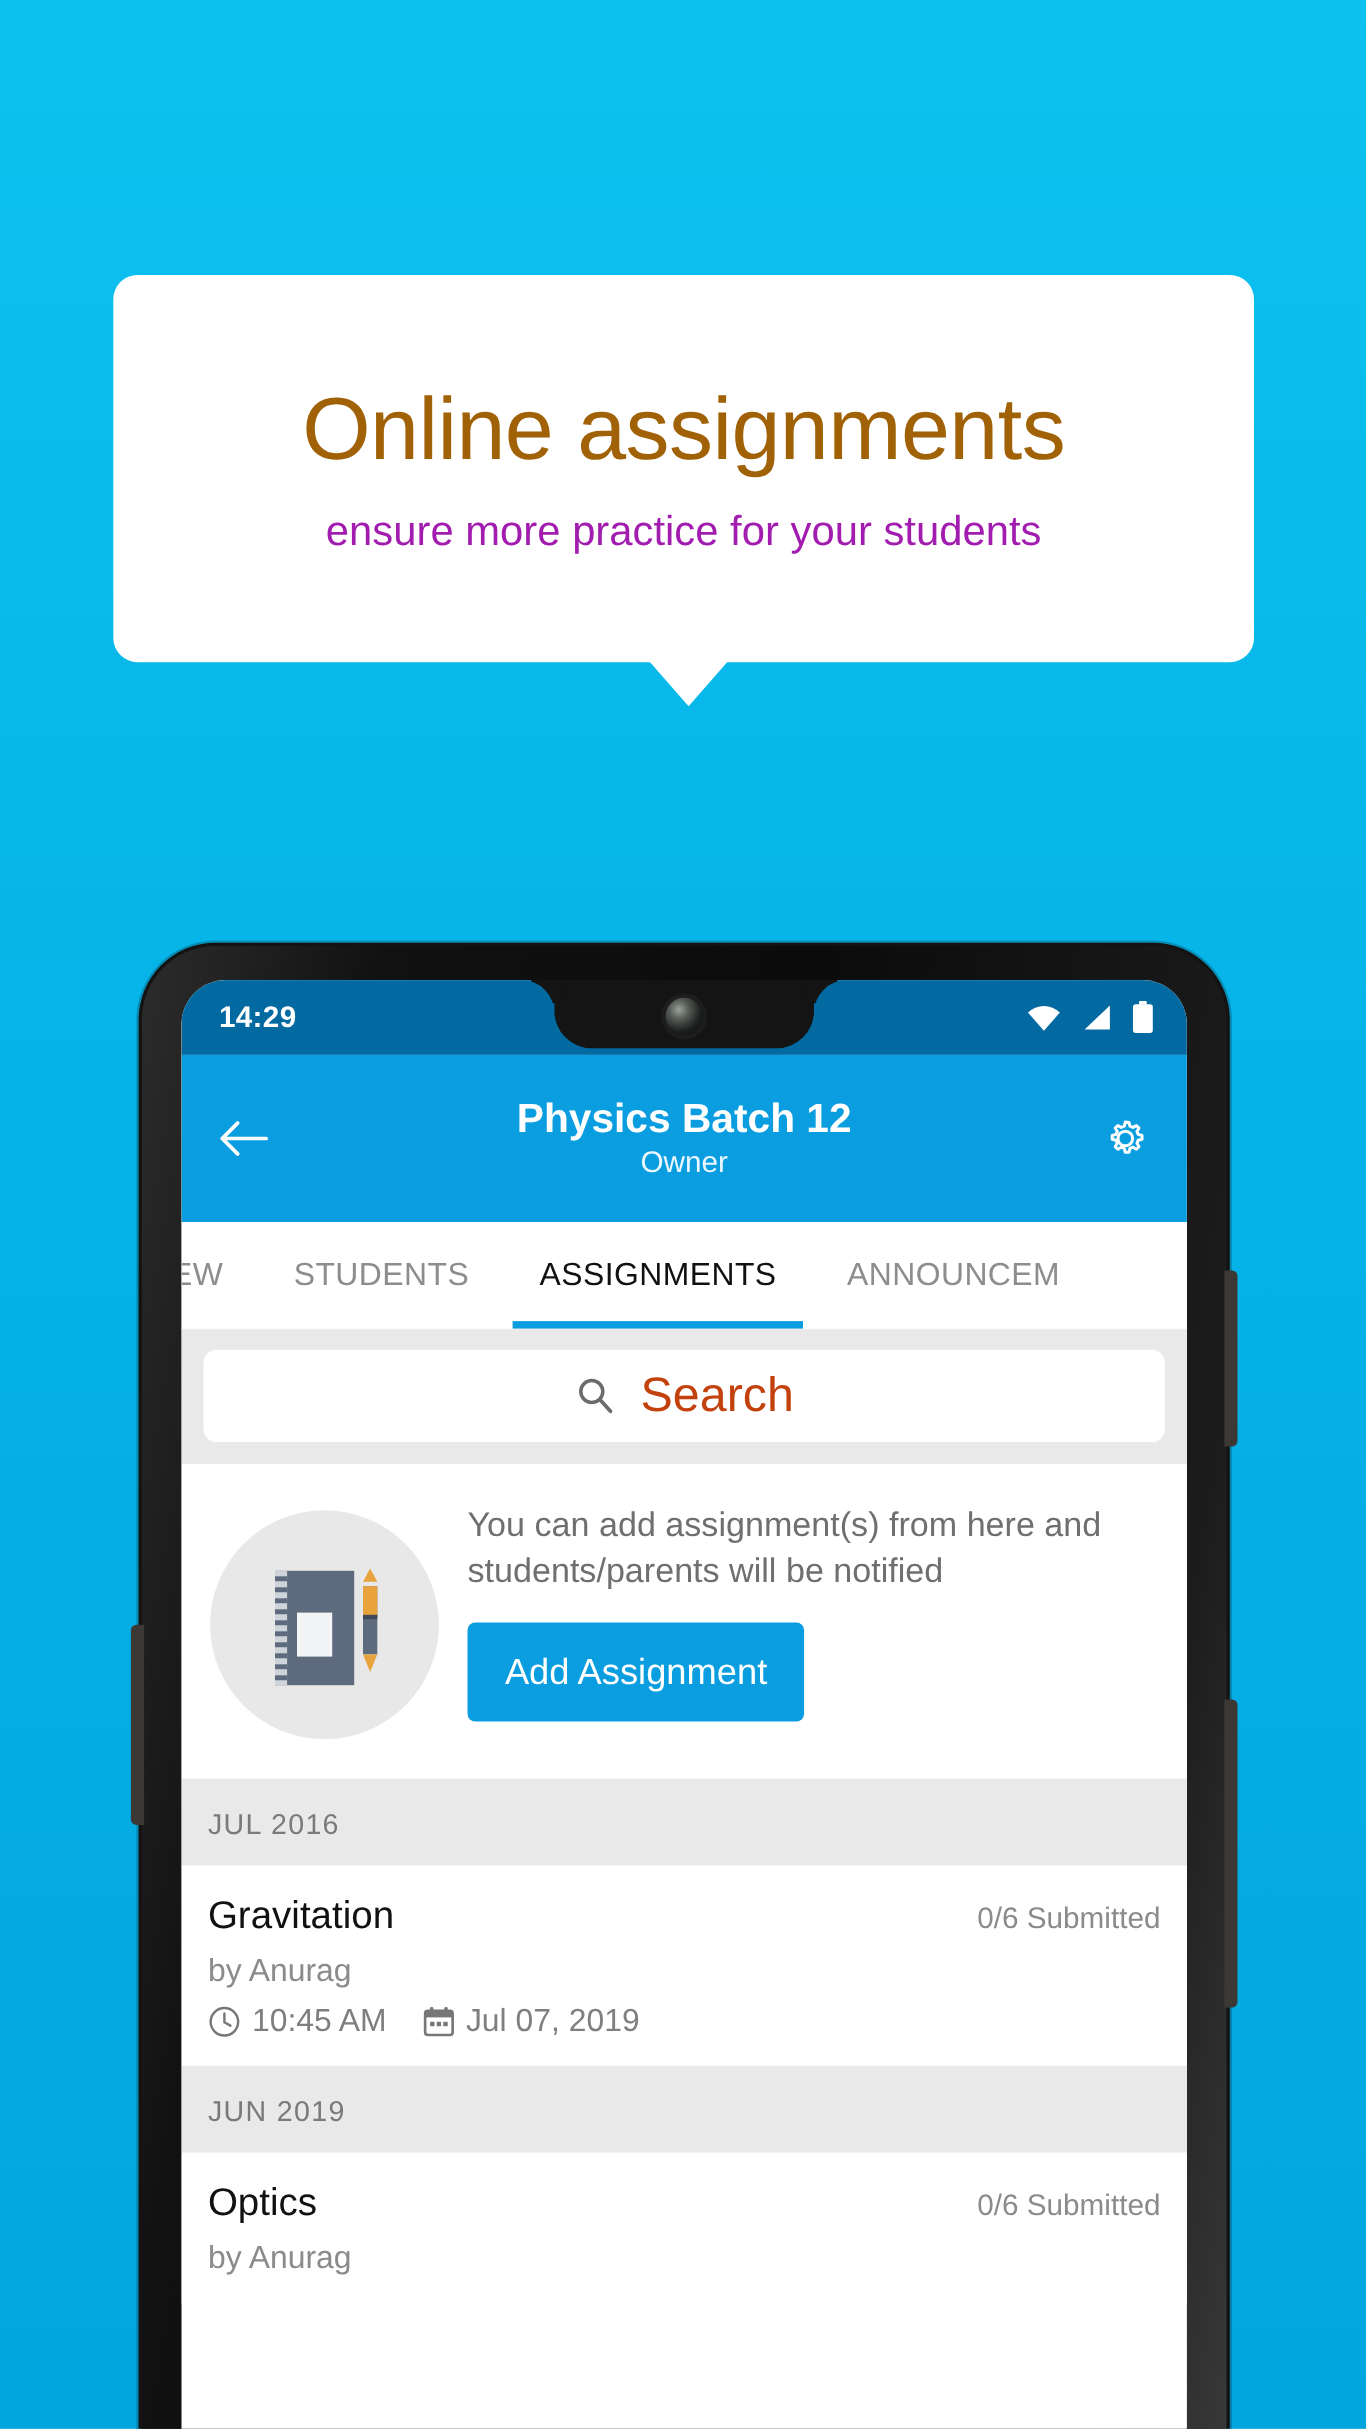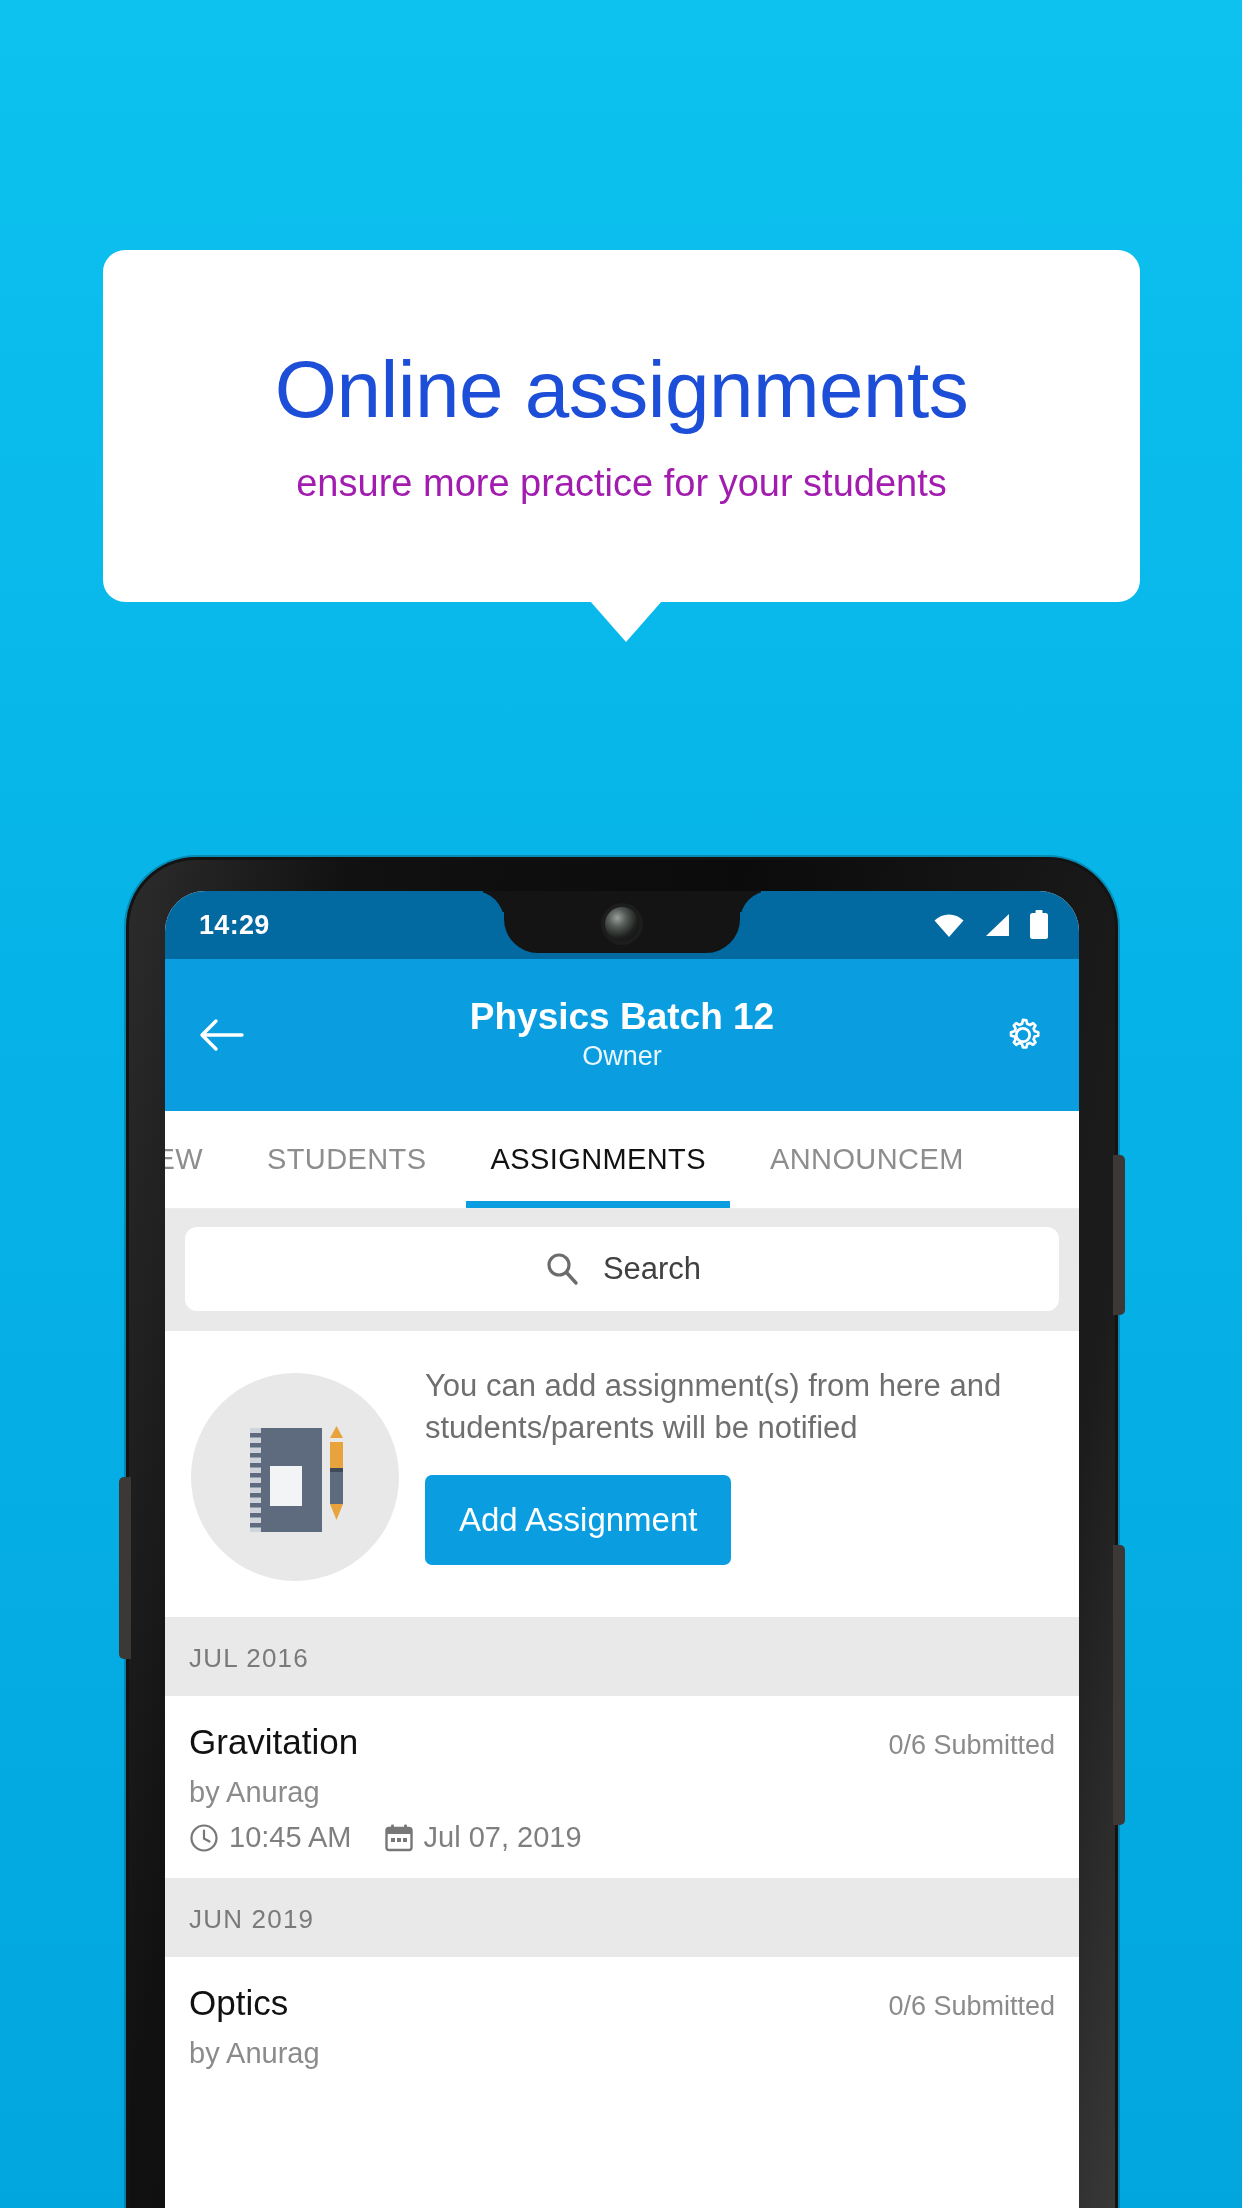--- a/index.html
+++ b/index.html
@@ -20,21 +20,21 @@
     left: 103px; top: 250px;
     width: 1037px; height: 352px;
     background: #ffffff;
     border-radius: 22px;
     display: flex;
     flex-direction: column;
     align-items: center;
     justify-content: center;
   }
   #bubble-title {
-    color: #1d4ed8;
+    color: #a16207;
     font-size: 80px;
     font-weight: 400;
     letter-spacing: -0.5px;
     line-height: 1;
     margin-bottom: 34px;
     white-space: nowrap;
   }
   #bubble-sub {
     color: #a21caf;
     font-size: 38px;
@@ -201,22 +201,22 @@
   #search-box {
     height: 84px;
     background: #ffffff;
     border-radius: 12px;
     display: flex;
     align-items: center;
     justify-content: center;
     gap: 22px;
   }
   #search-placeholder {
-    font-size: 31px;
-    color: #404040;
+    font-size: 44px;
+    color: #c2410c;
   }
 
   
   #empty-card {
     background: #ffffff;
     display: flex;
     align-items: flex-start;
     padding: 28px 26px 36px 26px;
     gap: 26px;
   }

